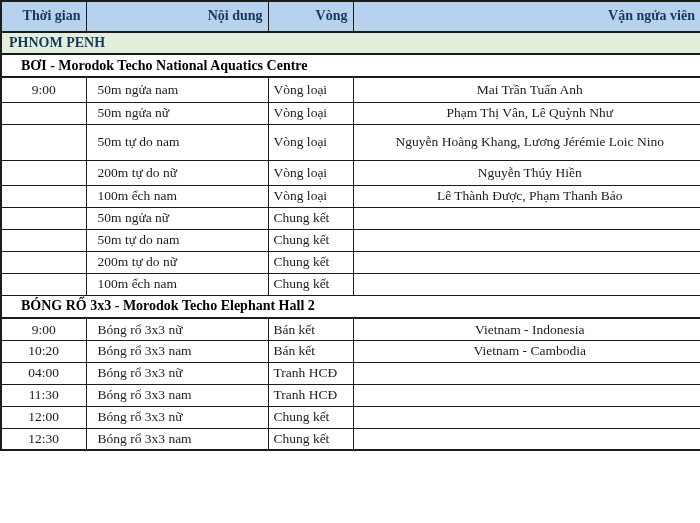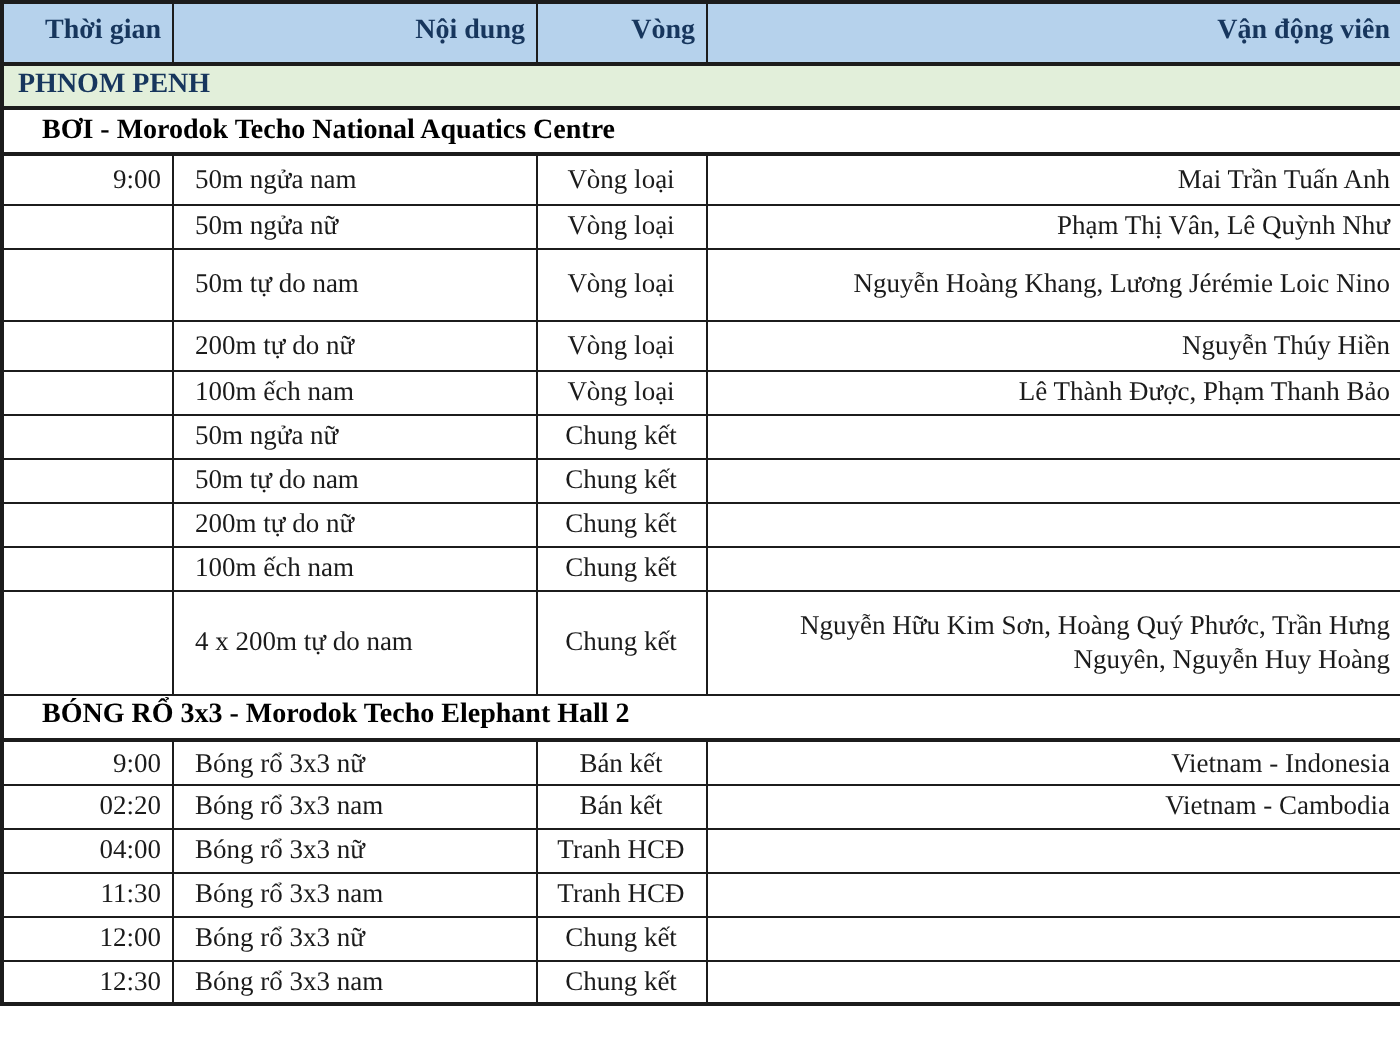--- a/index.html
+++ b/index.html
@@ -54,41 +54,41 @@
     font-weight:bold;
     font-size:14px;
     height:23px;
     padding-left:19px;
     border-bottom:2px solid var(--border);
   }
   tr.row-event td{height:22px;}
   tr.h25 td{height:25px;}
   tr.h36 td{height:36px;}
   tr.h52 td{height:52px;}
-  td.c-time{text-align:right;}
+  td.c-time{text-align:center;}
   td.c-event{text-align:left;padding-left:11px;margin-left:17px;}
-  td.c-round{text-align:center;}
-  td.c-athletes{text-align:right;padding-left:11px;}
+  td.c-round{text-align:left;}
+  td.c-athletes{text-align:center;padding-left:11px;}
 </style>
 </head>
 <body>
 
 <table class="schedule">
   <colgroup>
     <col style="width:85px">
       <col style="width:182px">
       <col style="width:85px">
       <col style="width:348px">
   </colgroup>
   <thead>
     <tr>
       <th>Thời gian</th>
       <th>Nội dung</th>
       <th>Vòng</th>
-      <th>Vận động viên</th>
+      <th>Vận ngửa viên</th>
     </tr>
   </thead>
   <tbody>
     <tr class="row-city">
       <td colspan="4">PHNOM PENH</td>
     </tr>
     <tr class="row-venue">
       <td colspan="4">BƠI - Morodok Techo National Aquatics Centre</td>
     </tr>
 
@@ -139,39 +139,33 @@
       <td class="c-event">200m tự do nữ</td>
       <td class="c-round">Chung kết</td>
       <td class="c-athletes"></td>
     </tr>
     <tr class="row-event">
       <td class="c-time"></td>
       <td class="c-event">100m ếch nam</td>
       <td class="c-round">Chung kết</td>
       <td class="c-athletes"></td>
     </tr>
-    <tr class="row-event h52">
-      <td class="c-time"></td>
-      <td class="c-event">4 x 200m tự do nam</td>
-      <td class="c-round">Chung kết</td>
-      <td class="c-athletes">Nguyễn Hữu Kim Sơn, Hoàng Quý Phước, Trần Hưng Nguyên, Nguyễn Huy Hoàng</td>
-    </tr>
 
     <tr class="row-venue">
       <td colspan="4">BÓNG RỔ 3x3  - Morodok Techo Elephant Hall 2</td>
     </tr>
 
     <tr class="row-event">
       <td class="c-time">9:00</td>
       <td class="c-event">Bóng rổ 3x3 nữ</td>
       <td class="c-round">Bán kết</td>
       <td class="c-athletes">Vietnam - Indonesia</td>
     </tr>
     <tr class="row-event">
-      <td class="c-time">02:20</td>
+      <td class="c-time">10:20</td>
       <td class="c-event">Bóng rổ 3x3 nam</td>
       <td class="c-round">Bán kết</td>
       <td class="c-athletes">Vietnam - Cambodia</td>
     </tr>
     <tr class="row-event">
       <td class="c-time">04:00</td>
       <td class="c-event">Bóng rổ 3x3 nữ</td>
       <td class="c-round">Tranh HCĐ</td>
       <td class="c-athletes"></td>
     </tr>

